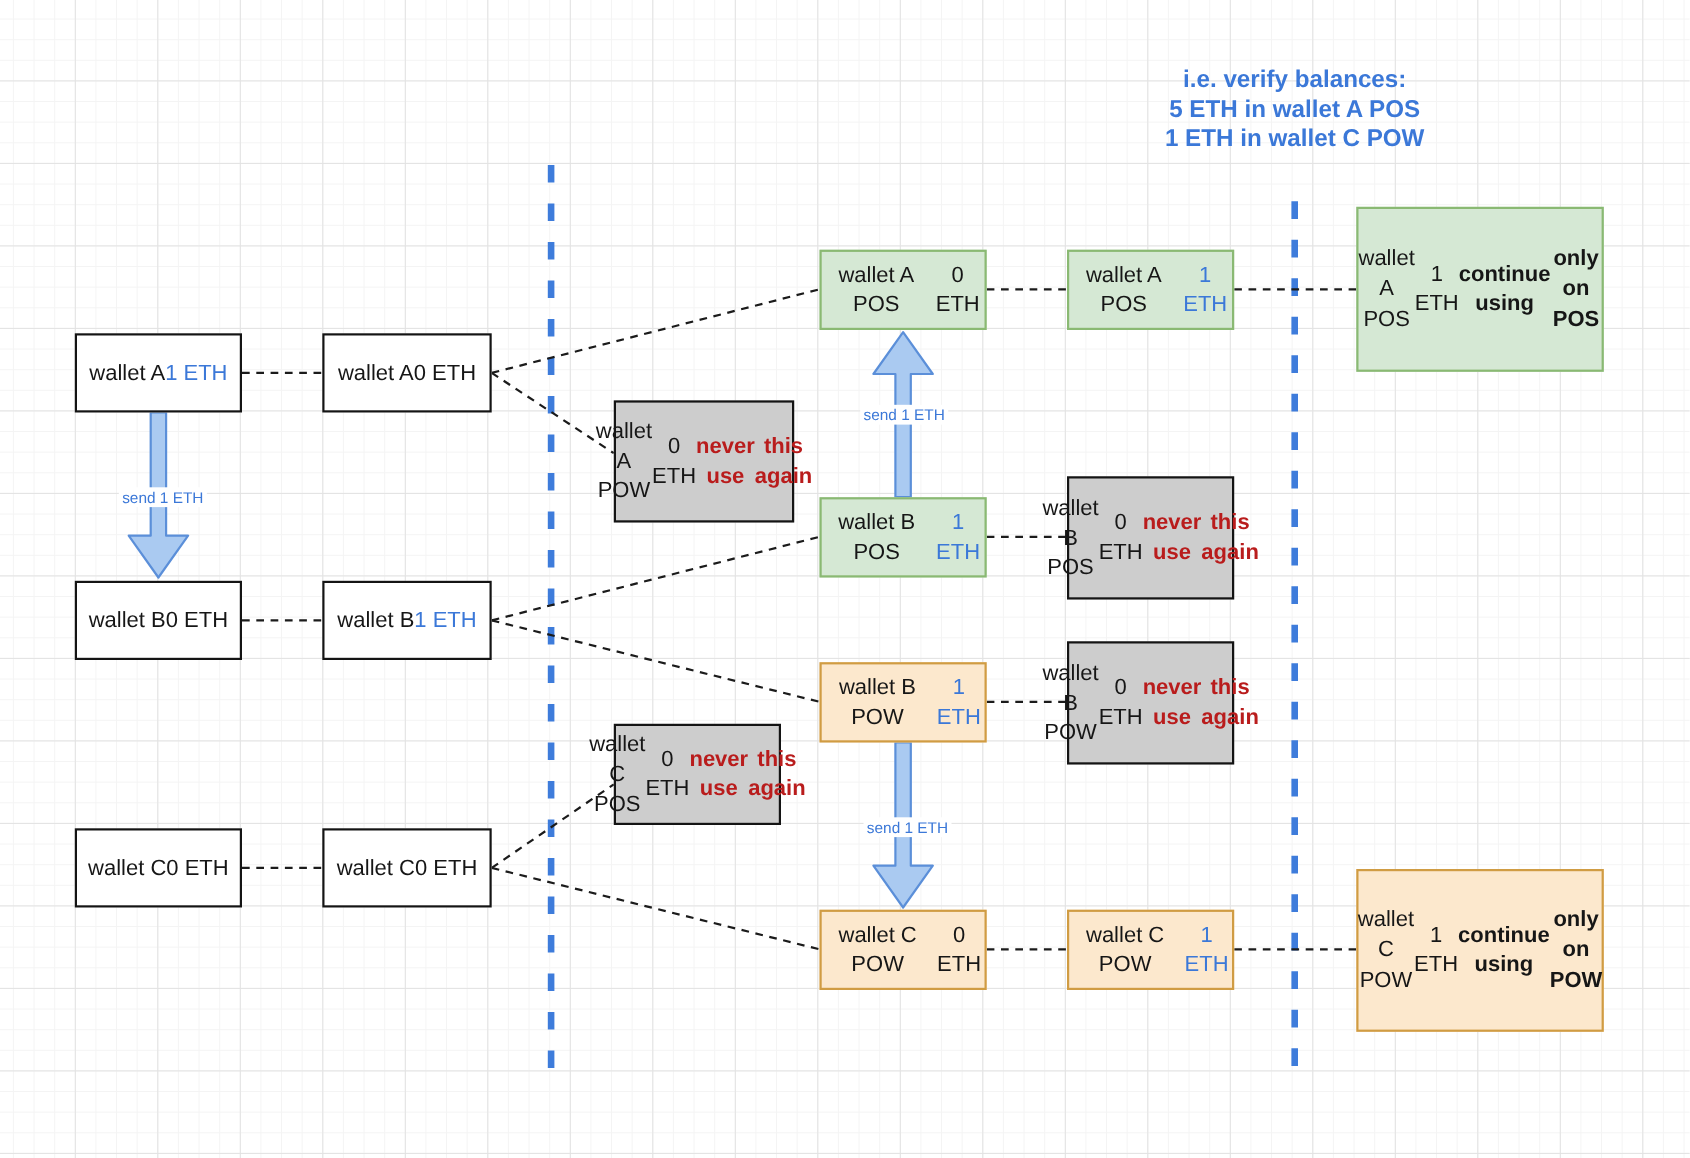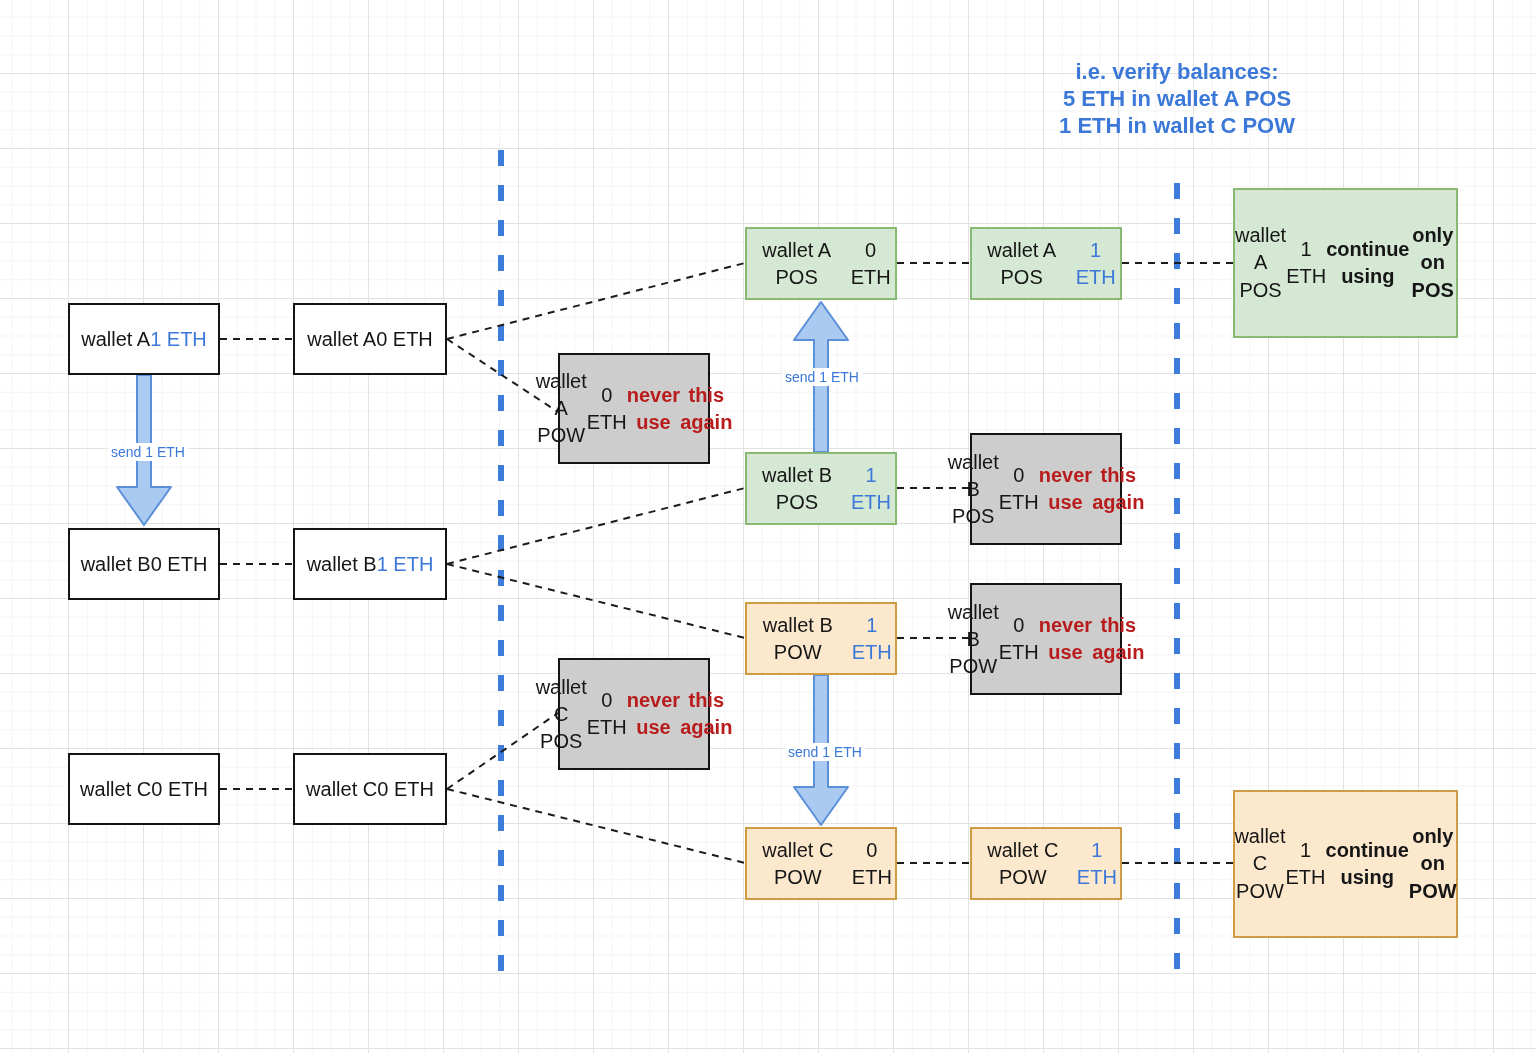--- a/index.html
+++ b/index.html
@@ -100,35 +100,35 @@
       <div class="ln k">0 ETH</div>
     </div>
     <div class="node plain" style="left: 293px; top: 753px; width: 154px; height: 72px;">
       <div class="ln k">wallet C</div>
       <div class="ln k">0 ETH</div>
     </div>
     <div class="node green" style="left: 745px; top: 227px; width: 152px; height: 73px;">
       <div class="ln k">wallet A POS</div>
       <div class="ln k">0 ETH</div>
     </div>
-    <div class="node gray" style="left: 558px; top: 353px; width: 152px; height: 111px;">
+    <div class="node gray" style="left: 558px; top: 364px; width: 164px; height: 111px;">
       <div class="ln k">wallet A POW</div>
       <div class="ln k">0 ETH</div>
       <div class="ln r">never use</div>
       <div class="ln r">this again</div>
     </div>
     <div class="node green" style="left: 745px; top: 452px; width: 152px; height: 73px;">
       <div class="ln k">wallet B POS</div>
       <div class="ln b">1 ETH</div>
     </div>
     <div class="node orange" style="left: 745px; top: 602px; width: 152px; height: 73px;">
       <div class="ln k">wallet B POW</div>
       <div class="ln b">1 ETH</div>
     </div>
-    <div class="node gray" style="left: 558px; top: 658px; width: 152px; height: 112px;">
+    <div class="node gray" style="left: 558px; top: 658px; width: 152px; height: 92px;">
       <div class="ln k">wallet C POS</div>
       <div class="ln k">0 ETH</div>
       <div class="ln r">never use</div>
       <div class="ln r">this again</div>
     </div>
     <div class="node orange" style="left: 745px; top: 827px; width: 152px; height: 73px;">
       <div class="ln k">wallet C POW</div>
       <div class="ln k">0 ETH</div>
     </div>
     <div class="node green" style="left: 970px; top: 227px; width: 152px; height: 73px;">

